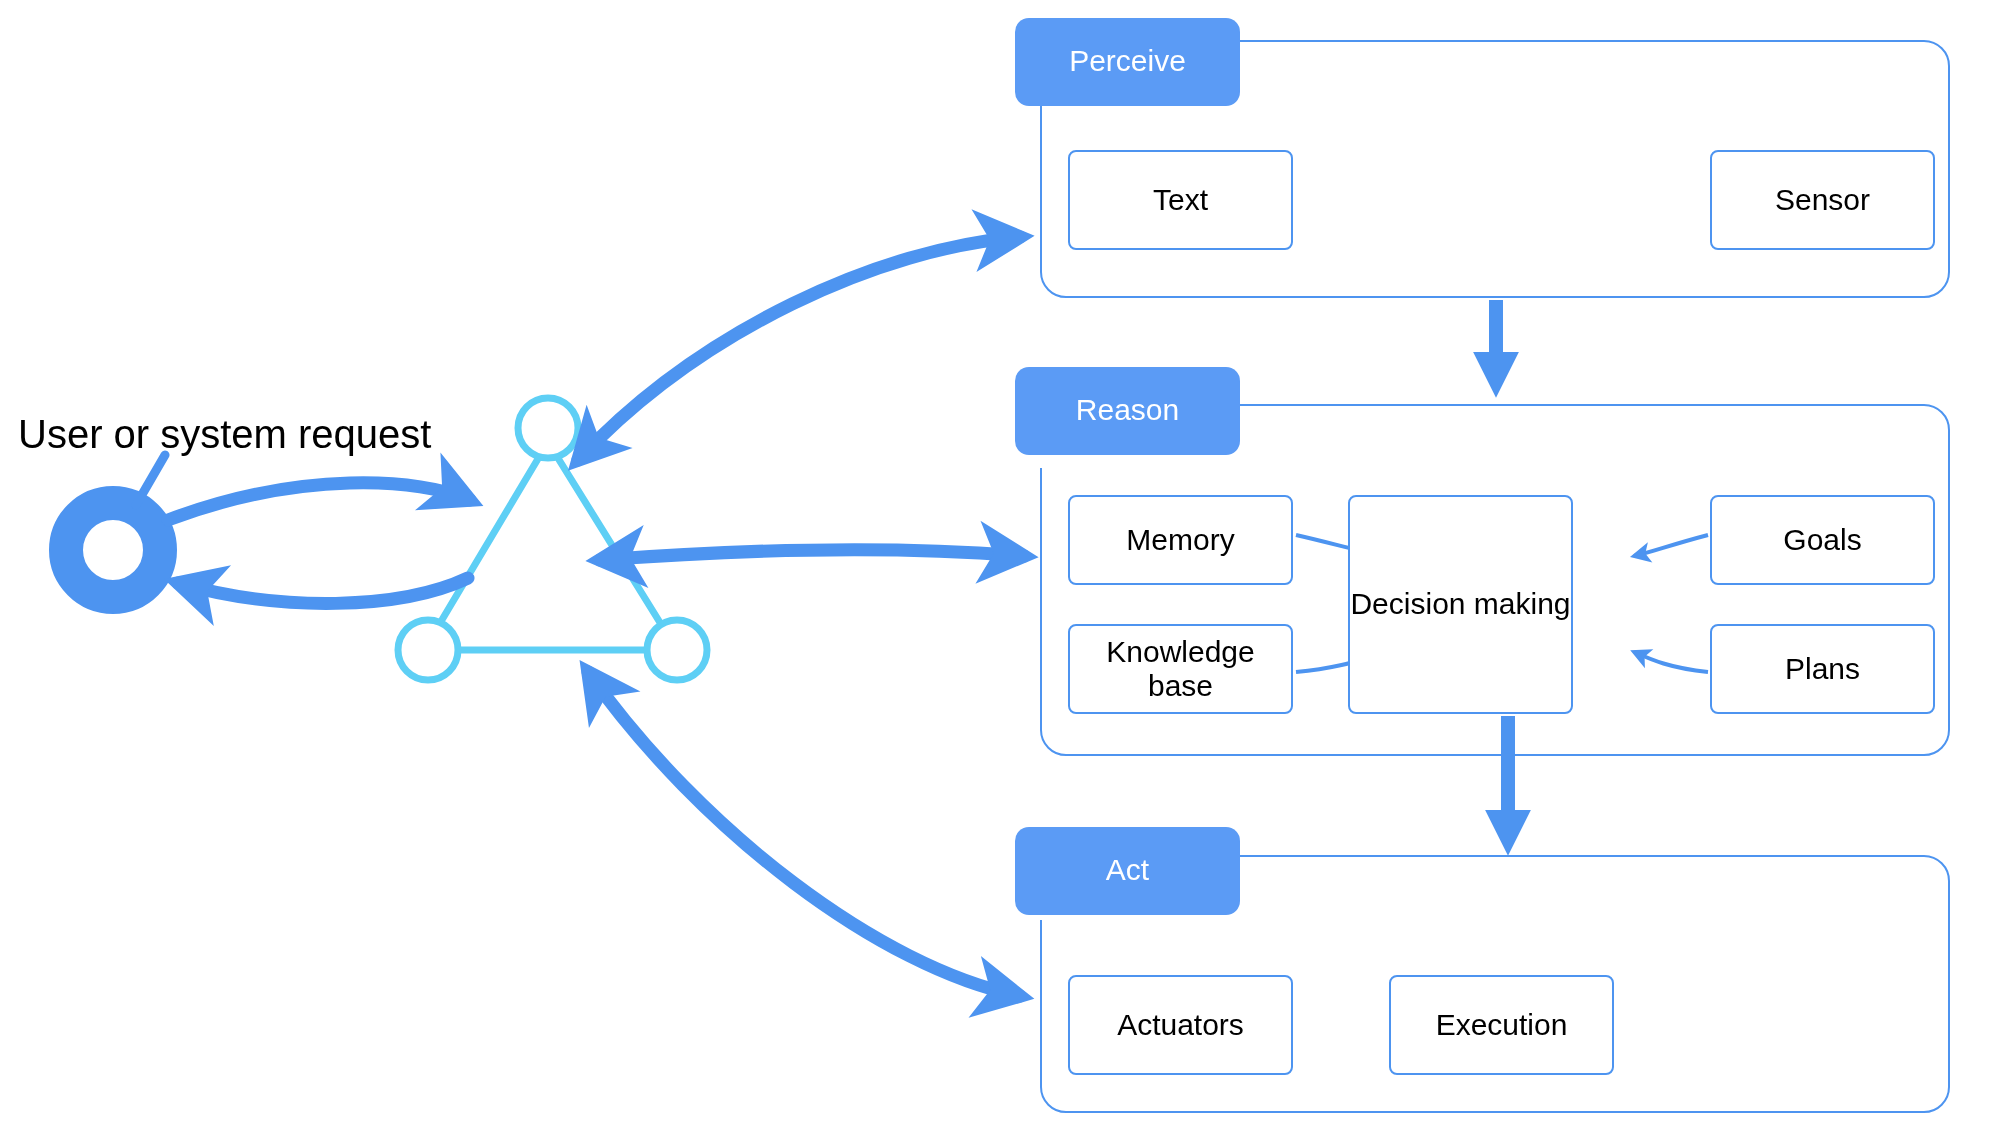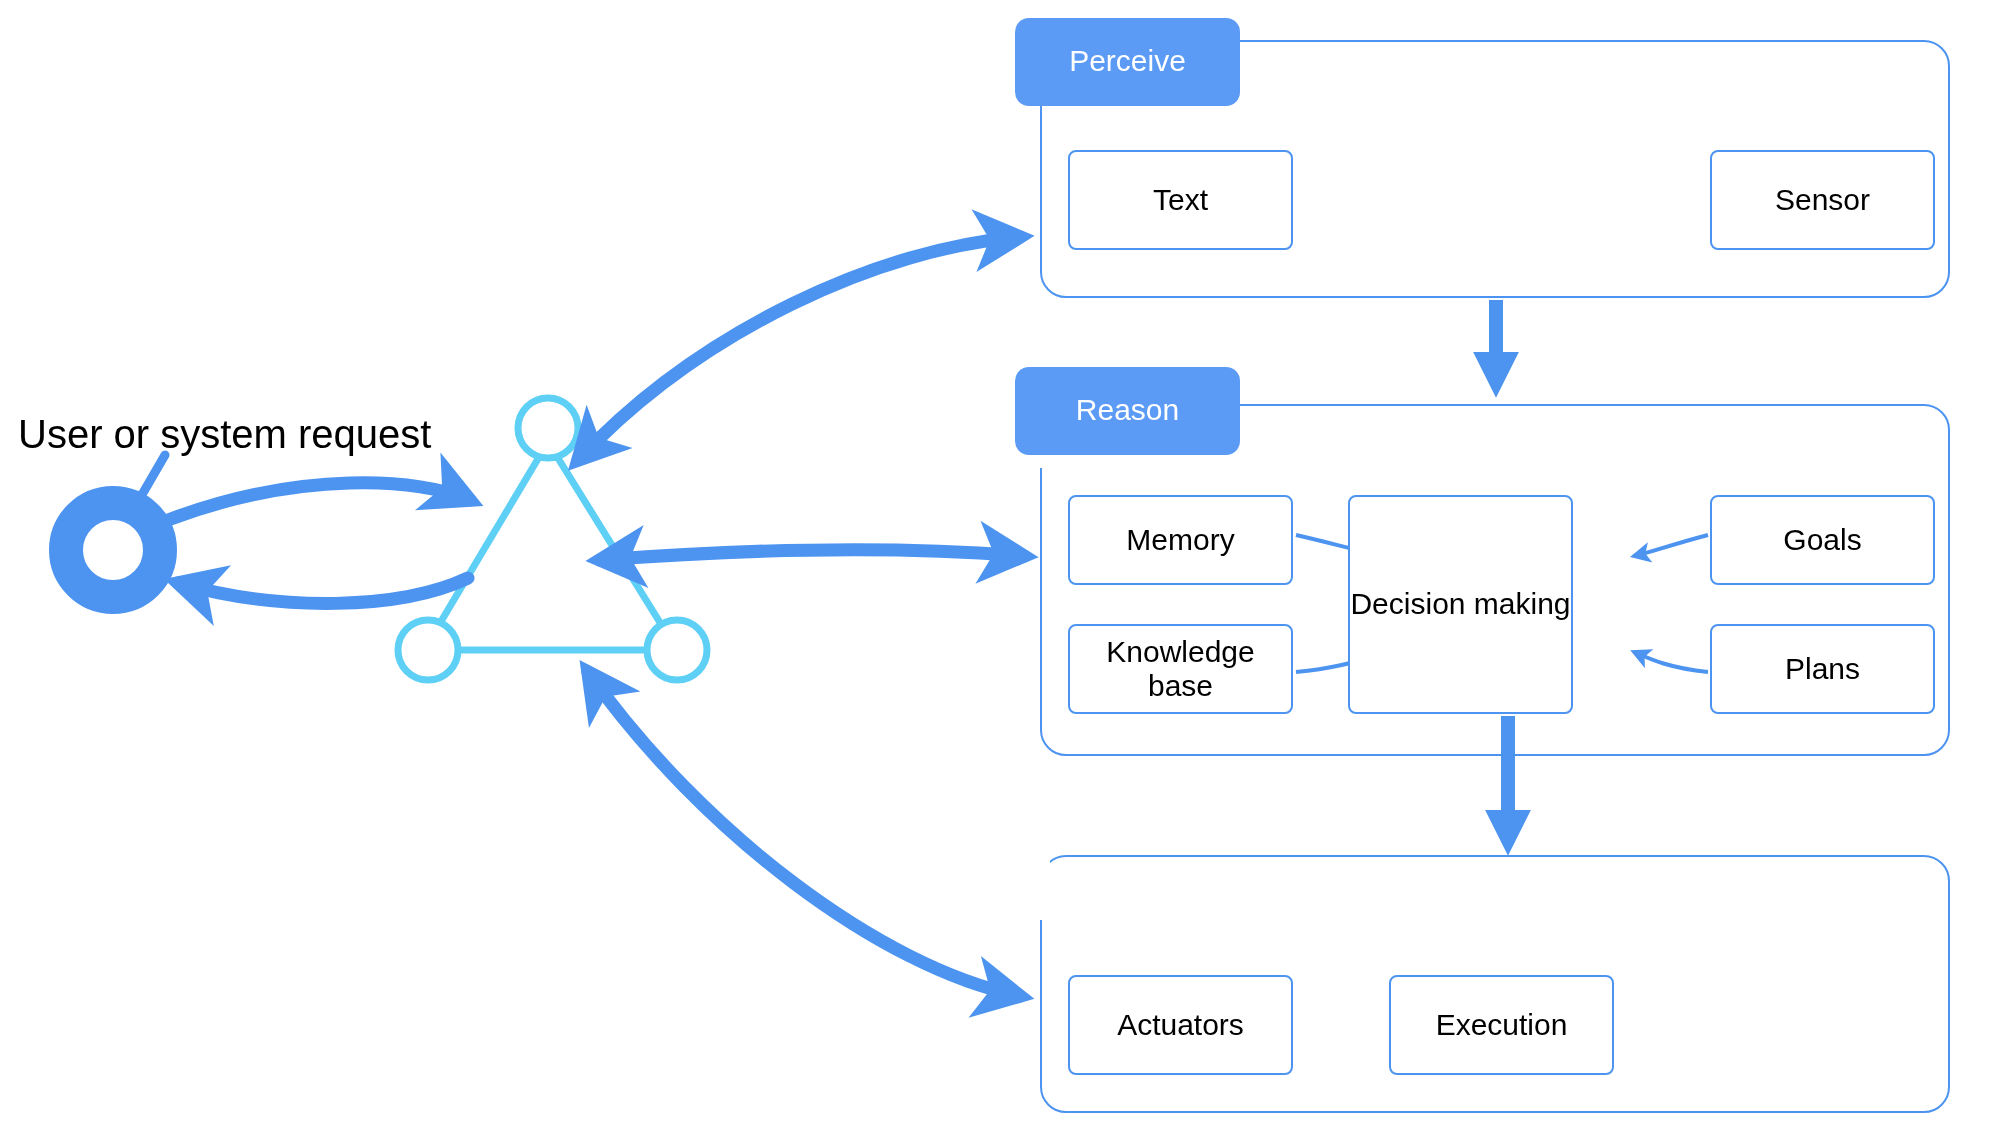--- a/index.html
+++ b/index.html
@@ -173,19 +173,20 @@
   <div class="tab tab-reason">Reason</div>
 
   <div class="item-box b-memory">Memory</div>
   <div class="item-box b-knowledge">Knowledge base</div>
   <div class="item-box b-decision">Decision making</div>
   <div class="item-box b-goals">Goals</div>
   <div class="item-box b-plans">Plans</div>
 
   <div class="section section-act"></div>
   <div class="tab-mask" style="left:1038px; top:860px; width:12px; height:60px;"></div>
+  <div class="tab tab-act">Act</div>
 
   <div class="item-box b-actuators">Actuators</div>
   <div class="item-box b-execution">Execution</div>
 
   <div class="request-label">User or system request</div>
 
 </div>
 
 </body></html>

